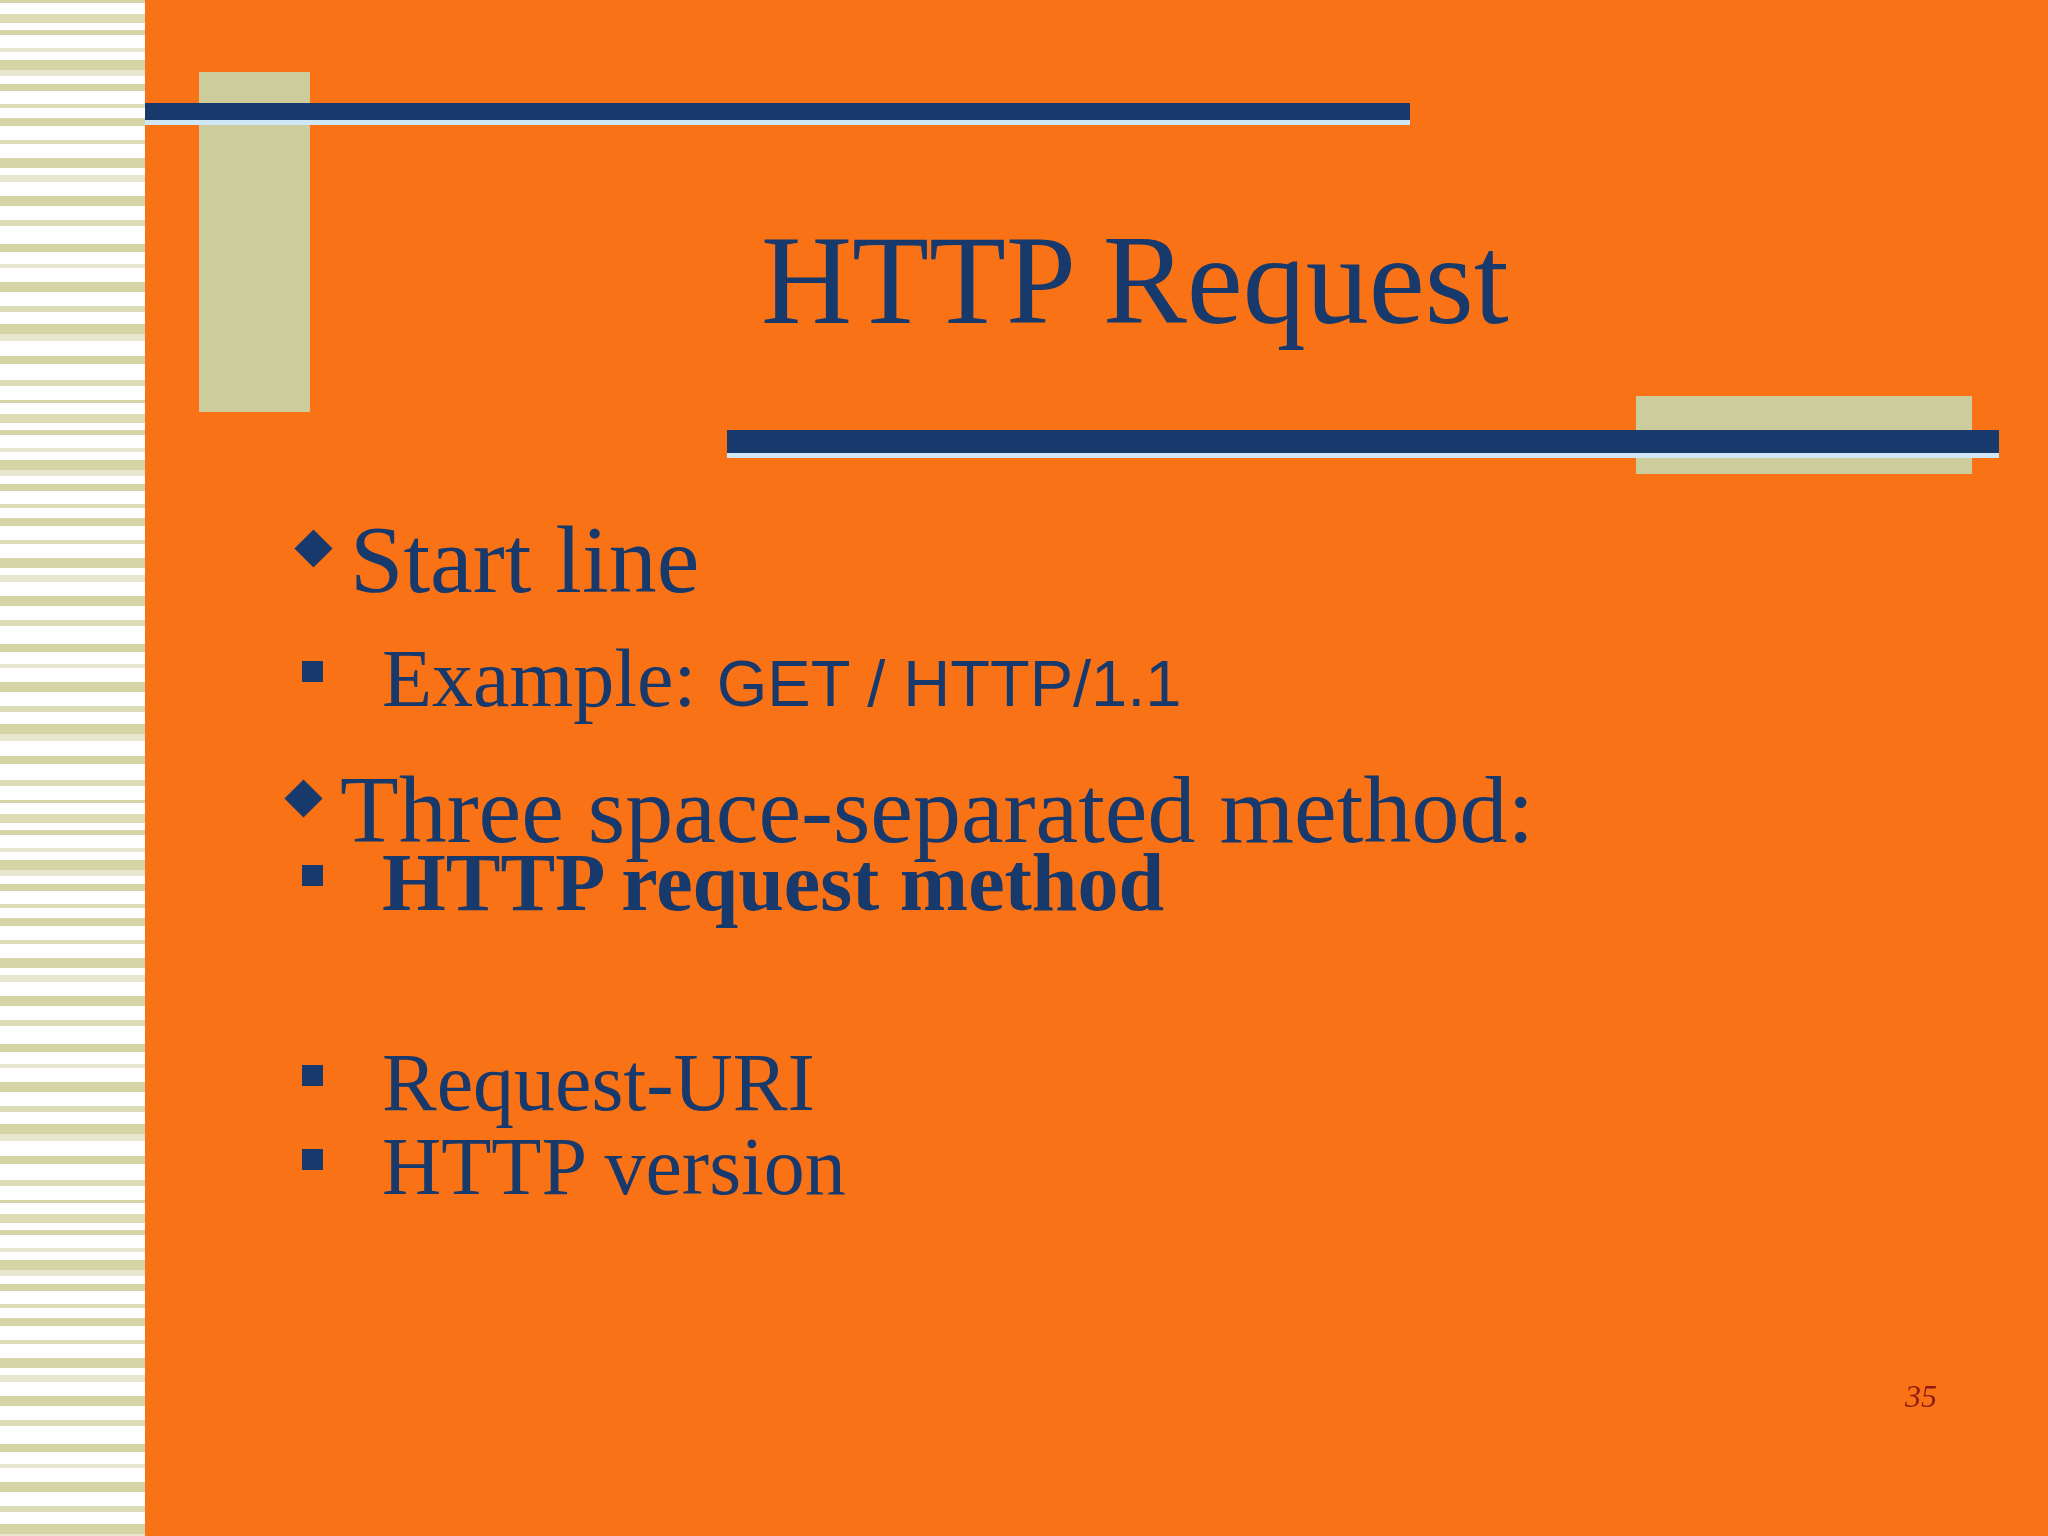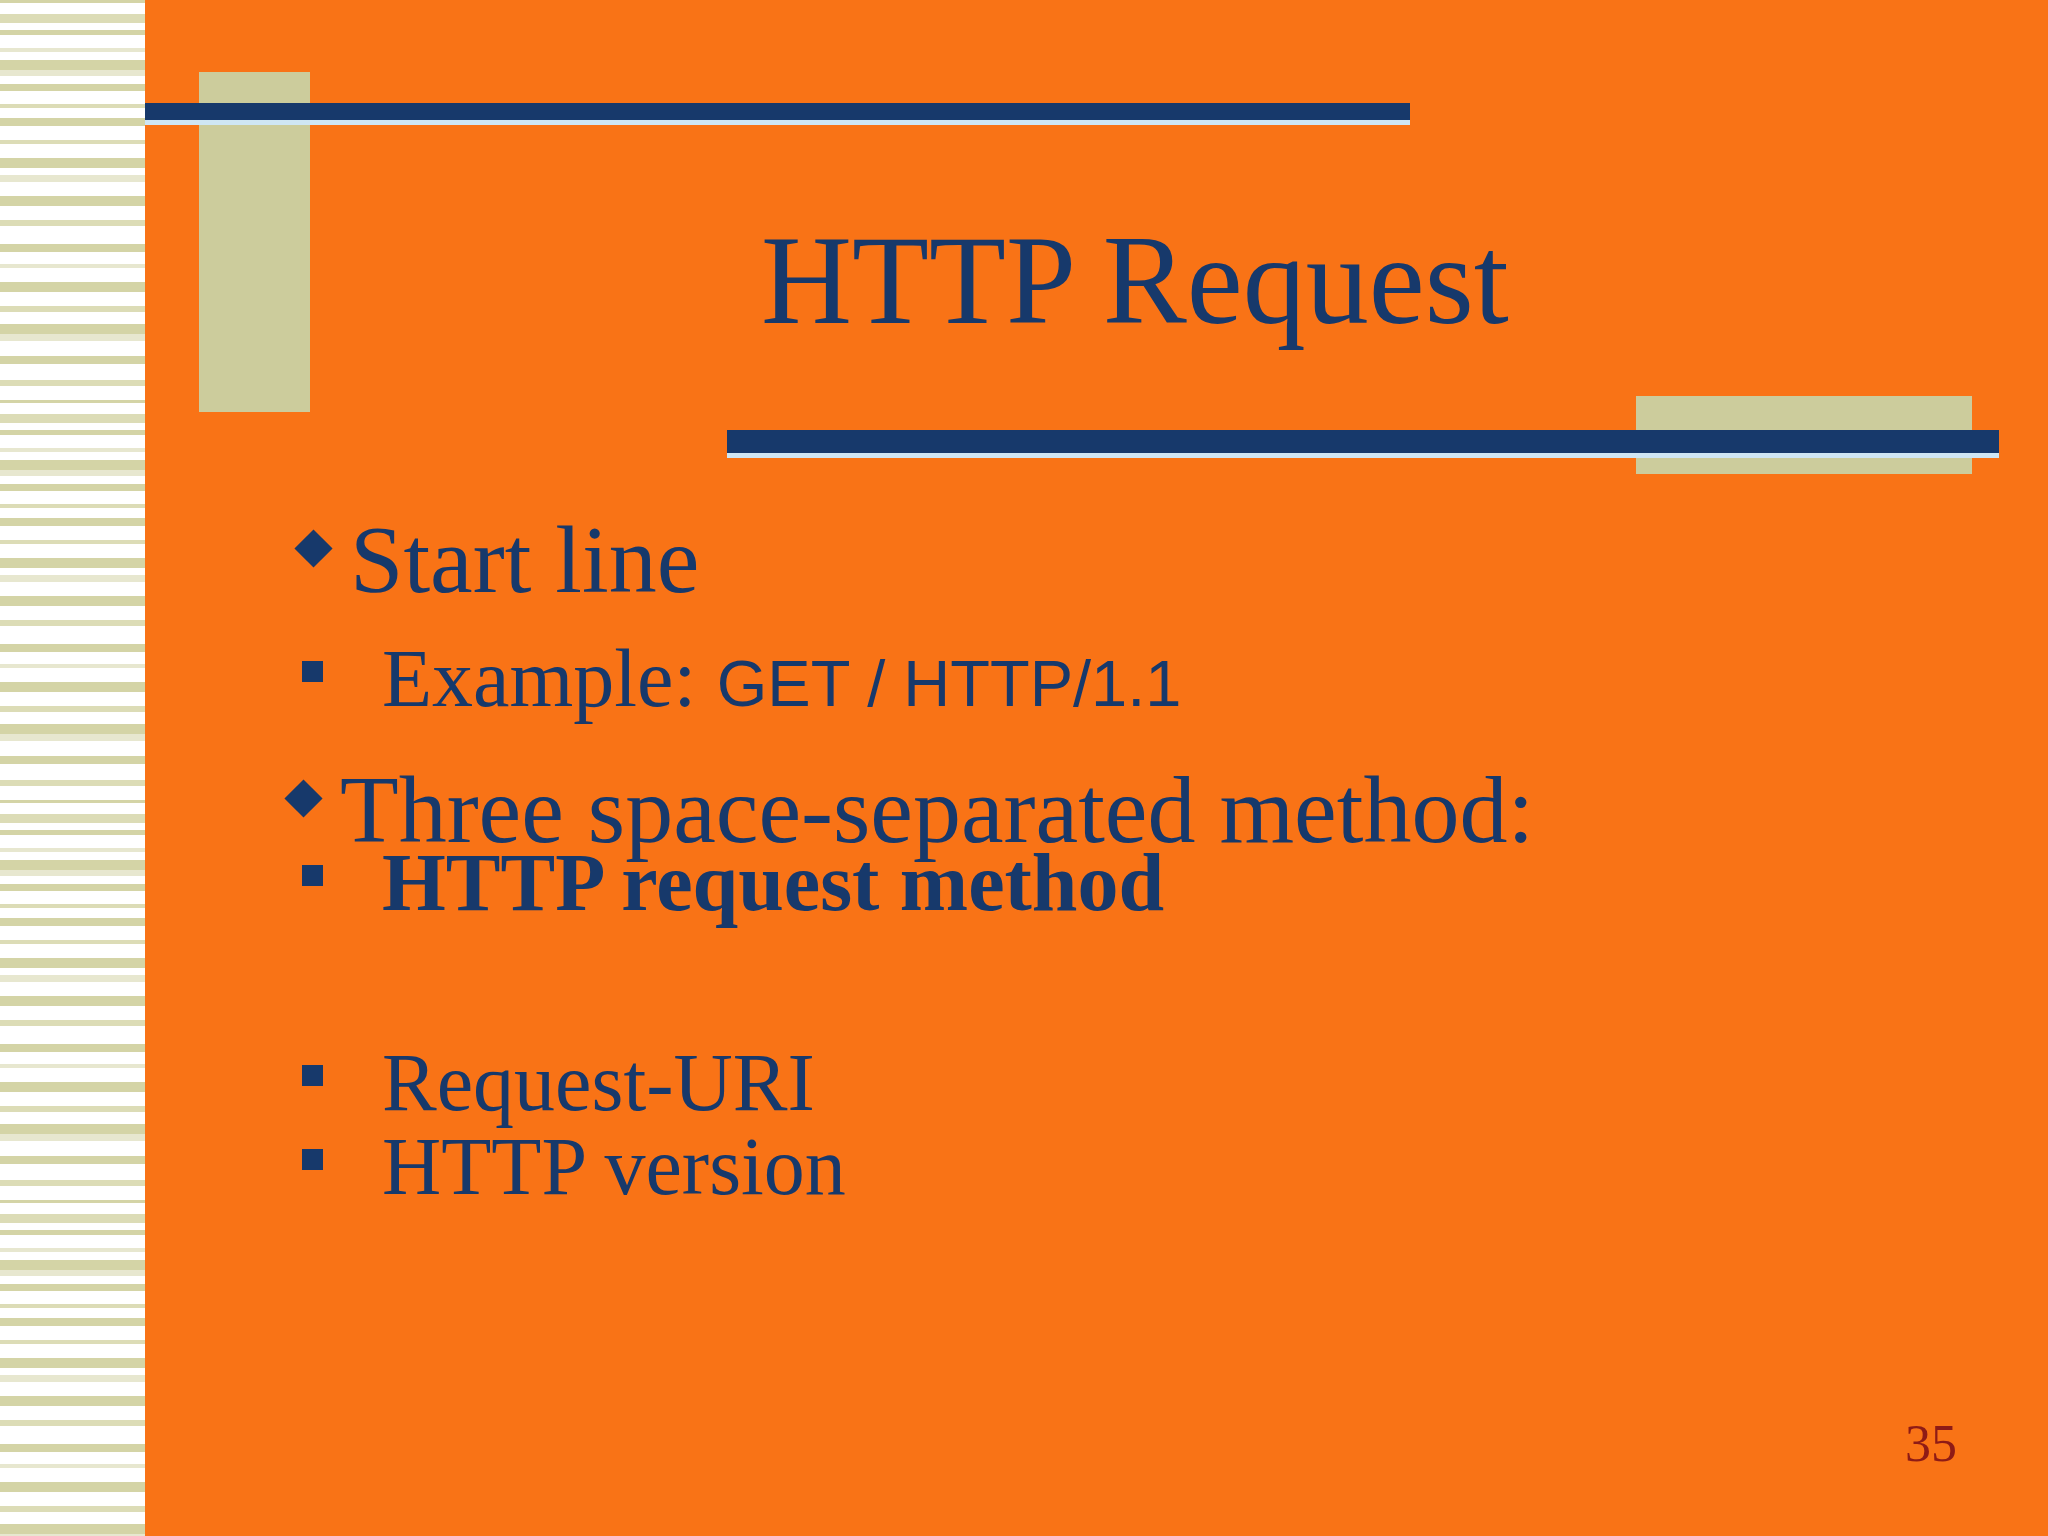--- a/index.html
+++ b/index.html
@@ -72,23 +72,24 @@
   .row.lvl2{left:382px;font-size:82px;}
 
   .bullet{position:absolute;background:var(--navy);display:block;}
   .lvl1 .bullet{width:27px;height:27px;left:-50px;top:23px;transform:rotate(45deg);}
   .lvl2 .bullet{width:21px;height:21px;left:-80px;top:23px;}
 
   .mono{font-family:Liberation Sans, sans-serif;font-size:65px;}
   .bold{font-weight:bold;}
 
   .page-number{
-    position:absolute;left:1905px;top:1418px;
-    font-size:52px;line-height:1;
+    position:absolute;left:1905px;top:1380px;
+    font-size:32px;line-height:1;
     color:var(--pgred);
+    font-style:italic;
   }
 </style>
 </head>
 <body>
 
 <div class="slide">
   <div class="stripes"></div>
   <div class="tan-left"></div>
   <div class="bar-top"></div>
   <div class="tan-right"></div>

